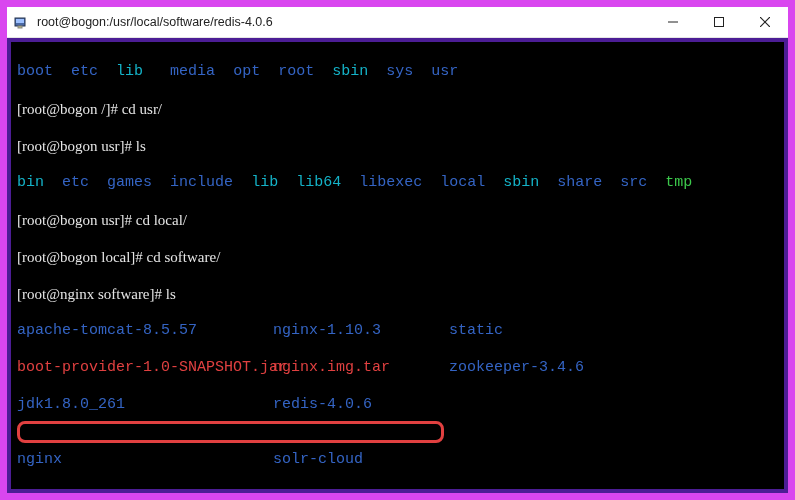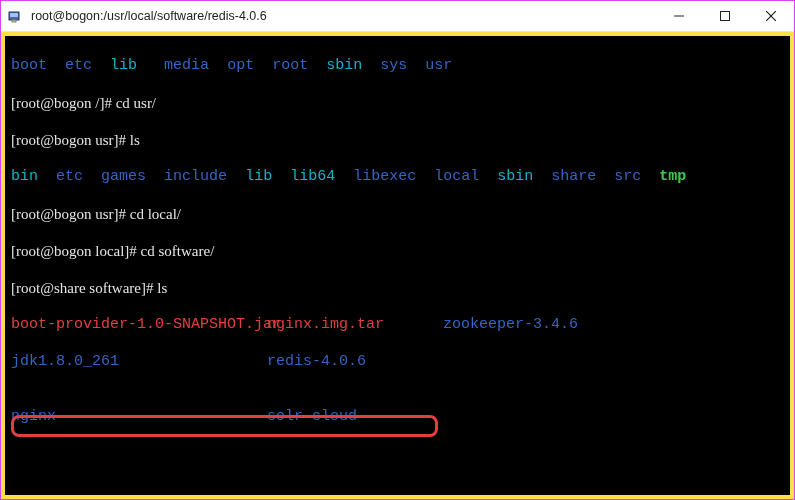--- a/index.html
+++ b/index.html
@@ -4,25 +4,25 @@
 <style>
   html, body {
     margin: 0;
     padding: 0;
     font-family: Arial, "Segoe UI", sans-serif;
     background: #555;
   }
   .window {
     width: 795px;
     height: 500px;
-    background: #fde047;
+    background: #4c1d95;
     position: relative;
     display: flex;
     flex-direction: column;
-    border: 1px solid #d946ef;
+    border: 7px solid #d946ef;
     box-sizing: border-box;
   }
   .titlebar {
     height: 30px;
     background: #fff;
     display: flex;
     align-items: center;
     border-bottom: 1px solid #e5e5e5;
     font-size: 12.5px;
     color: #222;
@@ -61,21 +61,21 @@
     font-family: "Consolas", "Courier New", monospace;
     font-size: 15px;
     line-height: 18.5px;
     color: #ddd;
     padding: 2px 6px;
     white-space: pre;
   }
   .c-white { color: #e5e5e5; font-family: Liberation Serif, serif; }
   .c-cyan  { color: #14B3C8; margin-top: 12px; }
   .c-blue  { color: #3464C4; }
-  .c-green { color: #3CC84B; font-weight: bold; }
+  .c-green { color: #3CC84B; }
   .c-red   { color: #E04040; }
   .line { display: block; }
   .ls-line {
     display: grid;
     grid-template-columns: 256px 176px 1fr;
     column-gap: 0;
   }
   .highlight-box {
     position: absolute;
     border: 3px solid #E14040;
@@ -124,21 +124,22 @@
   </div>
 
   <div class="terminal-wrap">
     <div class="terminal">
 <span class="line"><span class="seg c-blue">boot</span><span class="seg">  </span><span class="seg c-blue">etc</span><span class="seg">  </span><span class="seg c-cyan">lib</span><span class="seg">   </span><span class="seg c-blue">media</span><span class="seg">  </span><span class="seg c-blue">opt</span><span class="seg">  </span><span class="seg c-blue">root</span><span class="seg">  </span><span class="seg c-cyan">sbin</span><span class="seg">  </span><span class="seg c-blue">sys</span><span class="seg">  </span><span class="seg c-blue">usr</span></span>
 <span class="line c-white">[root@bogon /]# cd usr/</span>
 <span class="line c-white">[root@bogon usr]# ls</span>
 <span class="line"><span class="seg c-cyan">bin</span><span class="seg">  </span><span class="seg c-blue">etc</span><span class="seg">  </span><span class="seg c-blue">games</span><span class="seg">  </span><span class="seg c-blue">include</span><span class="seg">  </span><span class="seg c-cyan">lib</span><span class="seg">  </span><span class="seg c-cyan">lib64</span><span class="seg">  </span><span class="seg c-blue">libexec</span><span class="seg">  </span><span class="seg c-blue">local</span><span class="seg">  </span><span class="seg c-cyan">sbin</span><span class="seg">  </span><span class="seg c-blue">share</span><span class="seg">  </span><span class="seg c-blue">src</span><span class="seg">  </span><span class="seg c-green">tmp</span></span>
 <span class="line c-white">[root@bogon usr]# cd local/</span>
 <span class="line c-white">[root@bogon local]# cd software/</span>
-<span class="line c-white">[root@share software]# ls</span>
+<span class="line c-white">[root@nginx software]# ls</span>
+<span class="ls-line"><span class="seg c-blue">apache-tomcat-8.5.57</span><span class="seg c-blue">nginx-1.10.3</span><span class="seg c-blue">static</span></span>
 <span class="ls-line"><span class="seg c-red">boot-provider-1.0-SNAPSHOT.jar</span><span class="seg c-red">nginx.img.tar</span><span class="seg c-blue">zookeeper-3.4.6</span></span>
 <span class="ls-line"><span class="seg c-blue">jdk1.8.0_261</span><span class="seg c-blue">redis-4.0.6</span></span>
 <span class="ls-line"><span></span></span>
 <span class="ls-line"><span class="seg c-blue">nginx</span><span class="seg c-blue">solr-cloud</span><span></span></span>
 
 
 
 
 
 

